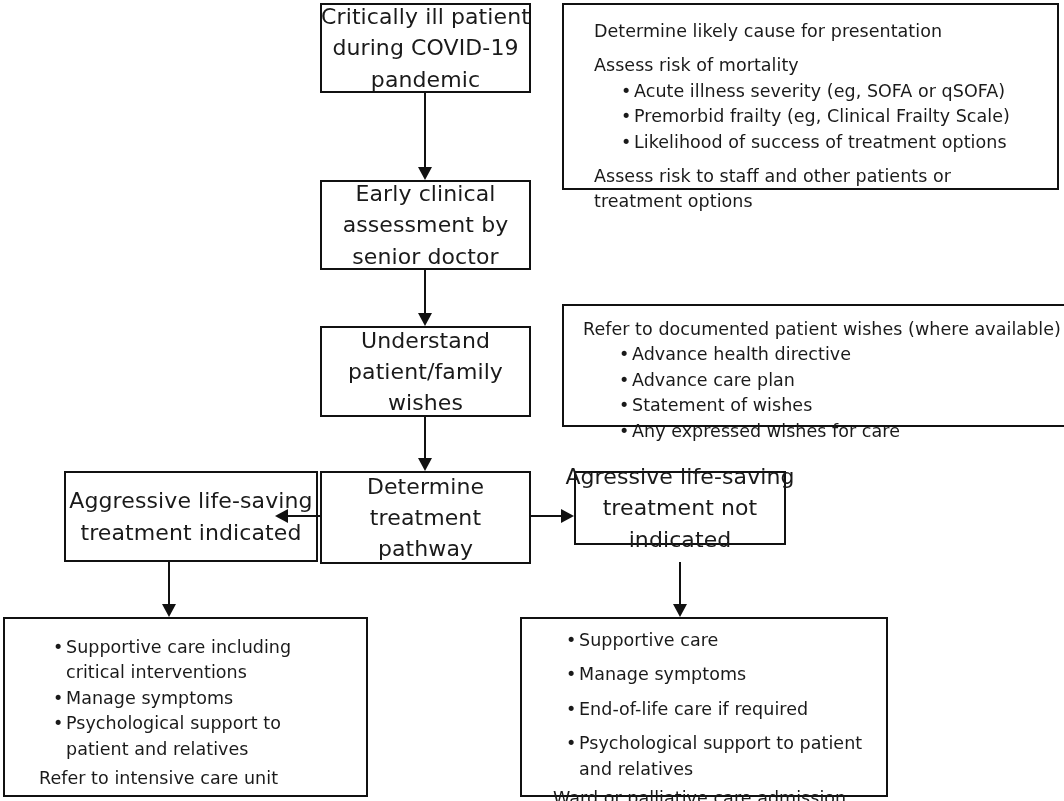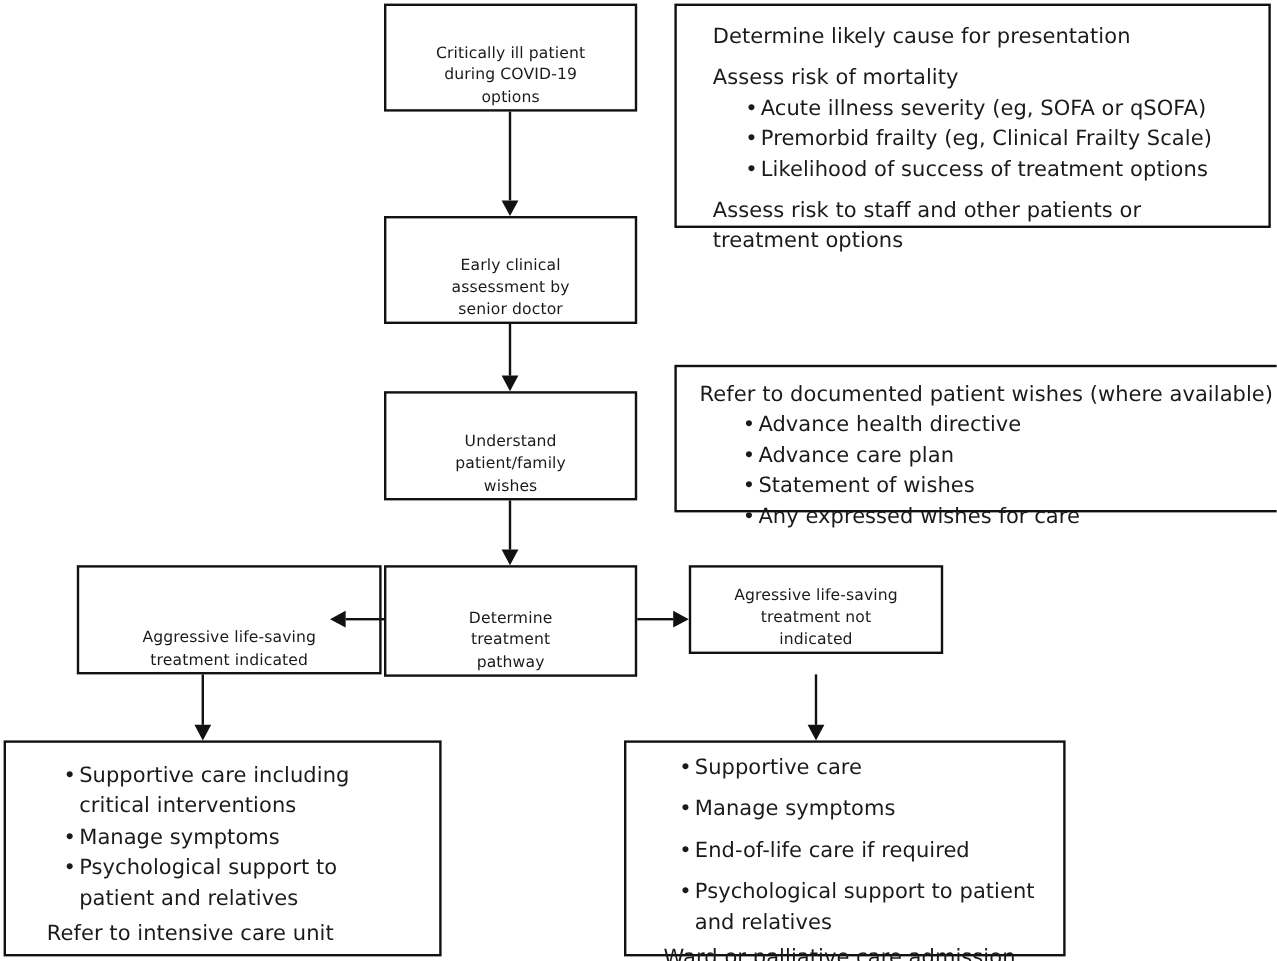--- a/index.html
+++ b/index.html
@@ -32,24 +32,23 @@
     align-items: center;
   }
   .box .line {
     display: block;
     white-space: pre;
   }
 
   
   .process {
     text-align: center;
-    font-size: 13px;
+    font-size: 22px;
     line-height: 1.42;
     letter-spacing: 0.1px;
-    justify-content: flex-end;
   }
 
   
   .panel {
     align-items: flex-start;
     justify-content: flex-start;
     font-size: 17.5px;
     line-height: 1.45;
     letter-spacing: 0.05px;
   }
@@ -117,21 +116,21 @@
   }
 </style>
 </head>
 <body>
 
 <div id="canvas">
 
   <div class="box process" style="left:320px; top:3px; width:211px; height:90px;">
     <span class="line">Critically ill patient</span>
     <span class="line">during COVID-19</span>
-    <span class="line">options</span>
+    <span class="line">pandemic</span>
   </div>
 
   <div class="box process" style="left:320px; top:180px; width:211px; height:90px;">
     <span class="line">Early clinical</span>
     <span class="line">assessment by</span>
     <span class="line">senior doctor</span>
   </div>
 
   <div class="box process" style="left:320px; top:326px; width:211px; height:91px;">
     <span class="line">Understand</span>

